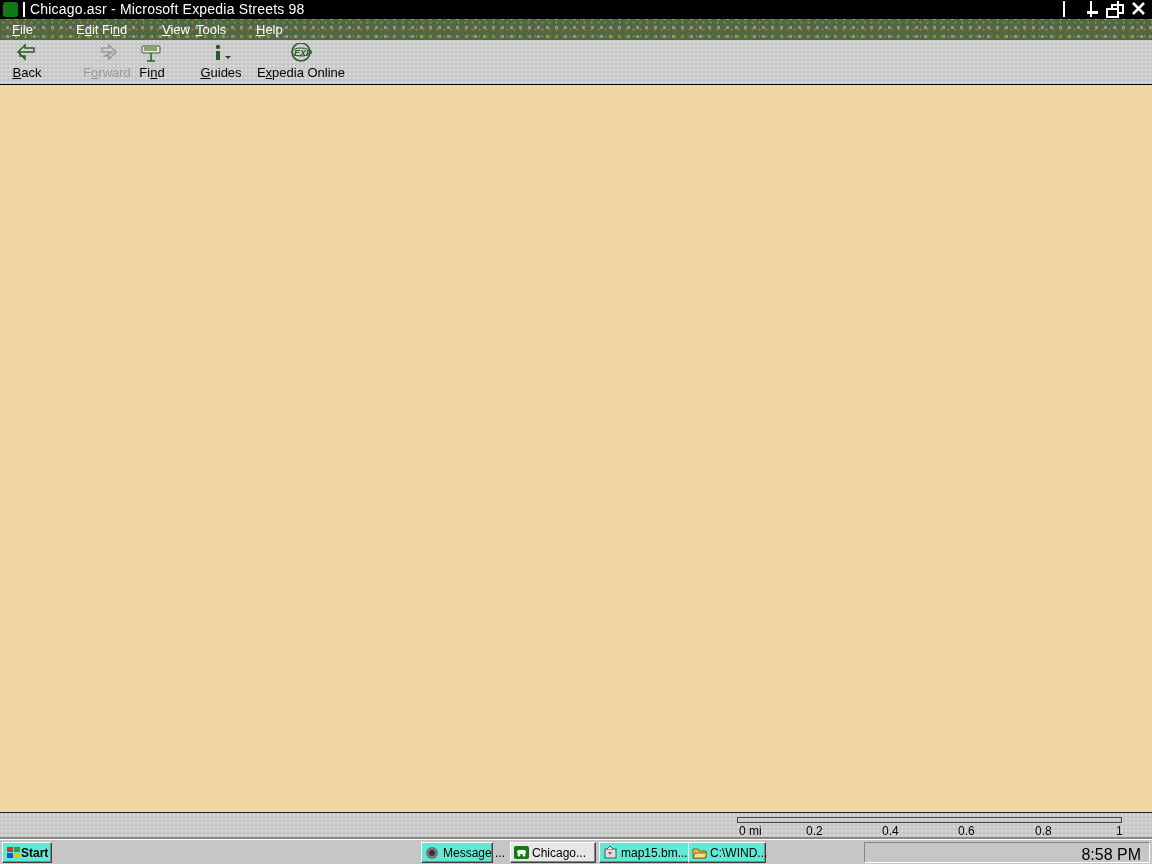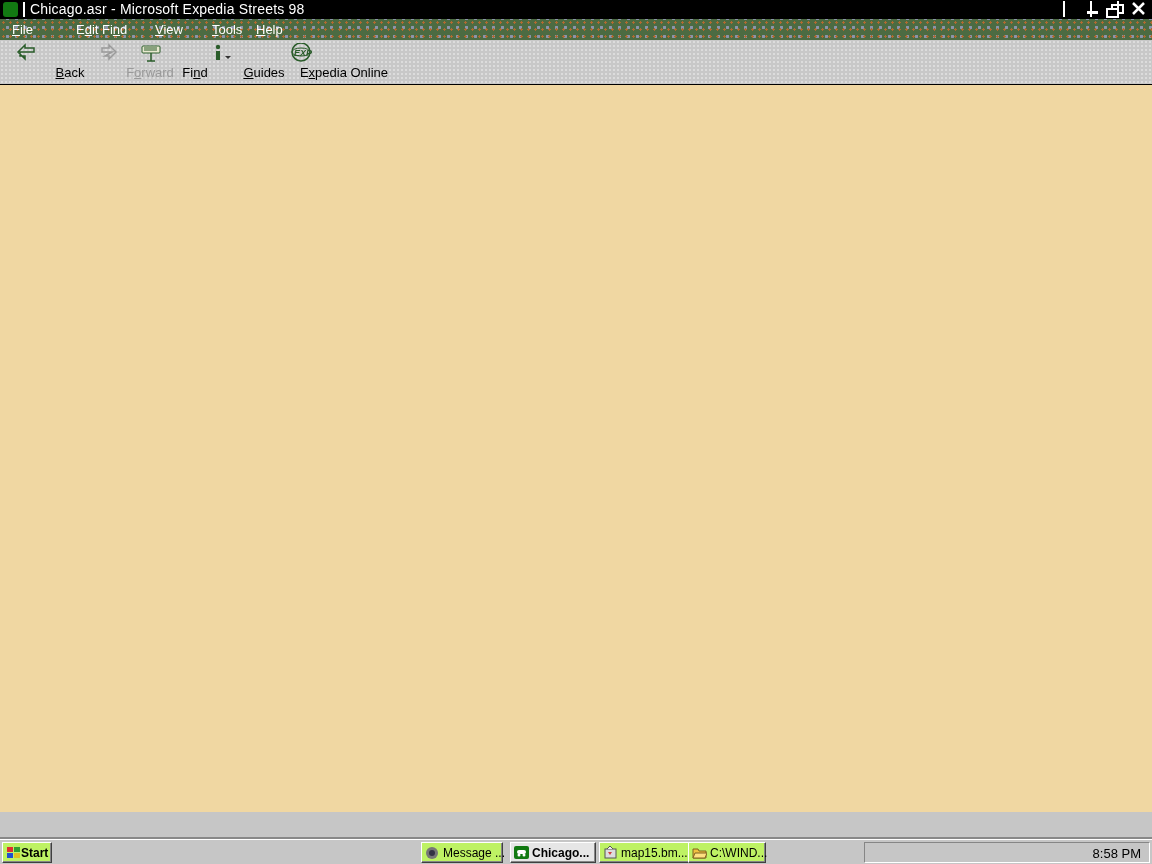--- a/index.html
+++ b/index.html
@@ -17,38 +17,38 @@
   background-image: radial-gradient(#b06a30 22%, rgba(0,0,0,0) 25%), radial-gradient(#8c94ac 22%, rgba(0,0,0,0) 25%);
   background-size: 7px 7px, 9px 9px; background-position: 0 0, 3px 4px;
   color:#fff; font-size:13px; }
 #menubar span { position:absolute; top:3px; }
 
 #toolbar { position:absolute; left:0; top:40px; width:1152px; height:45px;
   background-color:#c8c8c8;
   background-image: radial-gradient(#dcdcdc 30%, rgba(0,0,0,0) 32%);
   background-size:4px 4px; border-bottom:1px solid #000; font-size:13px; color:#000; }
 .tbtn { position:absolute; top:3px; text-align:center; }
-.tbtn .lbl { position:absolute; top:22px; width:100%; text-align:center; white-space:nowrap;margin-left:43px; }
+.tbtn .lbl { position:absolute; top:22px; width:100%; text-align:center; white-space:nowrap; }
 
 #map { position:absolute; left:0; top:85px; width:1152px; height:727px; background:#f0d7a2; overflow:hidden; }
 
 #toolrow { position:absolute; left:0; top:812px; width:1152px; height:27px; background:#c8c8c8;
   background-image: radial-gradient(#d9d9d9 30%, rgba(0,0,0,0) 32%); background-size:4px 4px;
   border-top:1px solid #222; }
 
 #scalebar { position:absolute; left:737px; top:4px; width:385px; height:6px; border:1px solid #444; }
 .sclbl { position:absolute; top:11px; font-size:12px; color:#000; }
 
 #taskbar { position:absolute; left:0; top:839px; width:1152px; height:25px; background:#c6c6c6; border-top:1px solid #fff; box-shadow:0 -2px 0 #888; font-size:12px; }
-.tkbtn { position:absolute; top:2px; height:21px; background:#bef264; border:1px solid; border-color:#fff #404040 #404040 #fff; box-shadow:inset -1px -1px 0 #868686; }
+.tkbtn { position:absolute; top:2px; height:21px; background:#5eead4; border:1px solid; border-color:#fff #404040 #404040 #fff; box-shadow:inset -1px -1px 0 #868686; }
 .tkbtn .ic { position:absolute; left:3px; top:2px; width:15px; height:15px; }
 .tkbtn .tx { position:absolute; left:21px; top:3px; white-space:nowrap; }
 #startbtn { left:2px; width:50px; }
 #tray { position:absolute; right:2px; top:2px; width:286px; height:21px; border:1px solid; border-color:#868686 #fff #fff #868686; }
-#clock { position:absolute; right:8px; top:3px; font-size:13px;margin-left:16px; }
+#clock { position:absolute; right:8px; top:3px; font-size:16px;margin-left:16px; }
 </style>
 </head>
 <body>
 <div id="screen">
 
   <div id="map"></div>
 
   <div id="titlebar">
     <div id="appicon"></div>
     <div id="tbsep0"></div>
@@ -61,22 +61,22 @@
       <rect x="47" y="5" width="11" height="8" fill="none" stroke="#fff" stroke-width="2"></rect>
       <rect x="42" y="9" width="11" height="8" fill="#000" stroke="#fff" stroke-width="2"></rect>
       <path d="M68 3 L79 14 M79 3 L68 14" stroke="#fff" stroke-width="2.5"></path>
     </svg>
   </div>
 
   <div id="menubar">
     <span style="left:12px"><u>F</u>ile</span>
     <span style="left:76px">E<u>d</u>it</span>
     <span style="left:102px">Fi<u>n</u>d</span>
-    <span style="left:155px"><u>V</u>iew</span>
-    <span style="left:212px"><u>T</u>ools</span>
+    <span style="left:162px"><u>V</u>iew</span>
+    <span style="left:196px"><u>T</u>ools</span>
     <span style="left:256px"><u>H</u>elp</span>
   </div>
 
   <div id="toolbar">
     <div class="tbtn" style="left:5px;width:44px">
       <svg width="44" height="20">
           <path d="M15 10 h14 v-4 l-9 0 0 -3 -7 7 7 7 0 -3 -5 0z" fill="none" stroke="#2a5c2a" stroke-width="1.5" transform="translate(0,-1)"></path>
         </svg>
       <div class="lbl"><u>B</u>ack</div>
     </div>
@@ -105,46 +105,56 @@
     <div class="tbtn" style="left:252px;width:98px">
       <svg width="98" height="20">
         <circle cx="49" cy="9" r="9" fill="none" stroke="#2a5c2a" stroke-width="1.5"></circle>
         <ellipse cx="49" cy="9" rx="9" ry="4" fill="none" stroke="#2a5c2a" stroke-width="1"></ellipse>
         <text x="42" y="13" font-size="9" font-weight="bold" fill="#2a5c2a" font-style="italic">EXP</text>
       </svg>
       <div class="lbl">E<u>x</u>pedia Online</div>
     </div>
   </div>
 
+  <div id="toolrow">
+    <svg id="trsvg" style="position:absolute;left:0;top:0" width="300" height="26"></svg>
+    <div id="scalebar"></div>
+    <div class="sclbl" style="left:739px">0 mi</div>
+    <div class="sclbl" style="left:806px">0.2</div>
+    <div class="sclbl" style="left:882px">0.4</div>
+    <div class="sclbl" style="left:958px">0.6</div>
+    <div class="sclbl" style="left:1035px">0.8</div>
+    <div class="sclbl" style="left:1116px">1</div>
+  </div>
 
   <div id="taskbar">
     <div class="tkbtn" id="startbtn">
       <svg class="ic" width="15" height="15" viewBox="0 0 15 15">
         <rect x="1" y="2" width="6" height="5" fill="#e03030"></rect>
           <rect x="8" y="2" width="6" height="5" fill="#30a030"></rect>
         <rect x="1" y="8" width="6" height="5" fill="#2050d0"></rect>
           <rect x="8" y="8" width="6" height="5" fill="#e0c020"></rect>
       </svg>
       <div class="tx" style="font-weight:bold;left:18px">Start</div>
     </div>
-    <div class="tkbtn" style="left:421px;width:82px">
+    <div class="tkbtn" style="left:421px;width:72px">
         <svg class="ic" width="15" height="15">
           <circle cx="7" cy="8" r="6" fill="#777"></circle>
           <circle cx="7" cy="8" r="3" fill="#334"></circle>
         </svg>
         <div class="tx">Message ...</div>
       </div>
     <div class="tkbtn" style="left:510px;width:86px;background:#e6e6e6">
         <svg class="ic" width="15" height="15">
           <rect x="0" y="1" width="15" height="13" rx="2" fill="#127a12"></rect>
           <rect x="3" y="5" width="9" height="4" rx="2" fill="#fff"></rect>
           <circle cx="5" cy="10" r="1.5" fill="#fff"></circle>
           <circle cx="10" cy="10" r="1.5" fill="#fff"></circle>
         </svg>
-        <div class="tx" style="font-weight:bold">Chicago...</div>
+        <div class="tx" style="font-weight:normal">Chicago...</div>
       </div>
     <div class="tkbtn" style="left:599px;width:108px">
         <svg class="ic" width="15" height="15">
           <rect x="2" y="4" width="11" height="9" fill="#ddd" stroke="#555"></rect>
           <path d="M4 4 l3 -3 3 3" fill="#eee" stroke="#555"></path>
           <path d="M5 7 l2 3 2-3" fill="#d04040"></path>
         </svg>
         <div class="tx">map15.bm...</div>
       </div>
     <div class="tkbtn" style="left:688px;width:78px">

